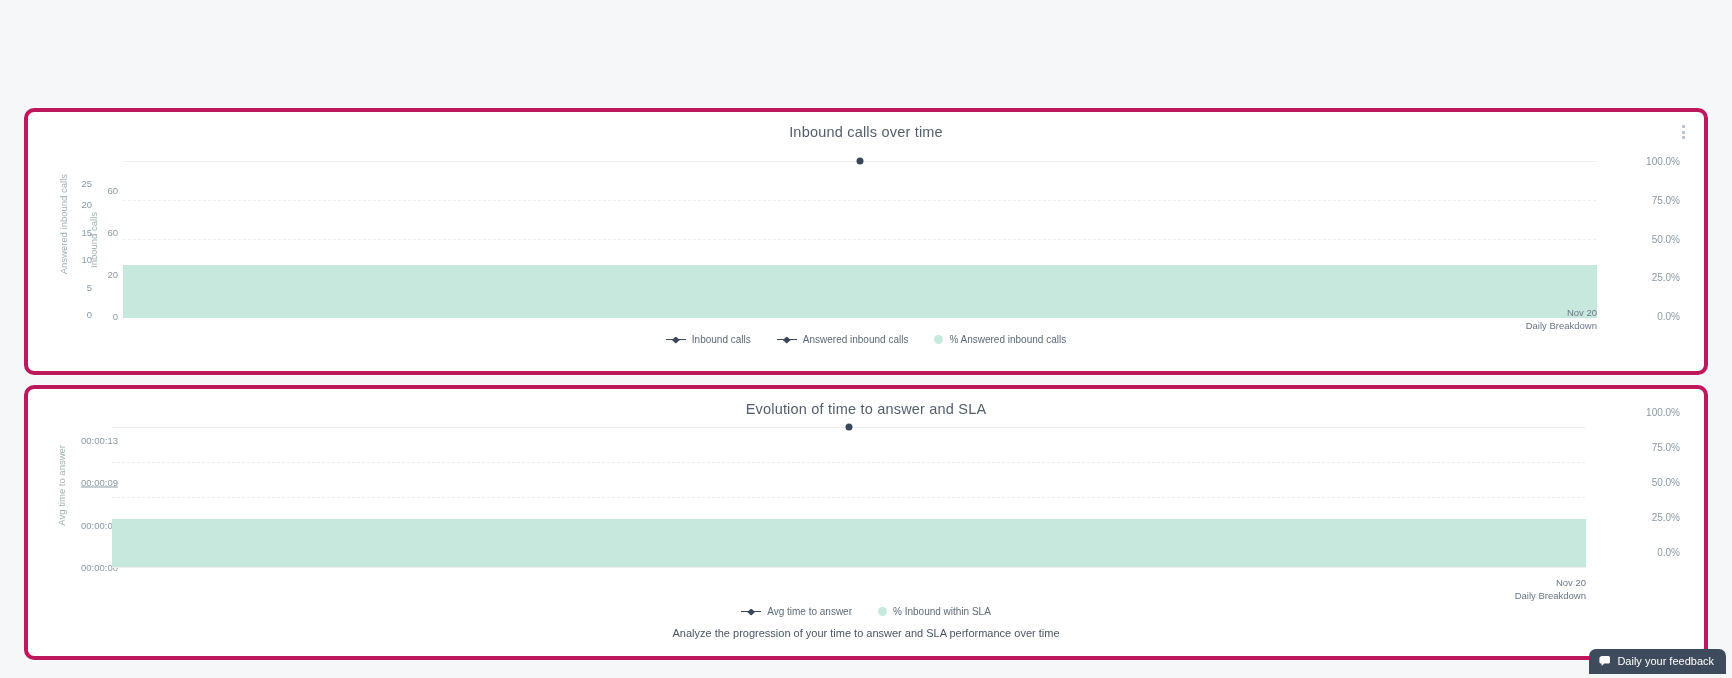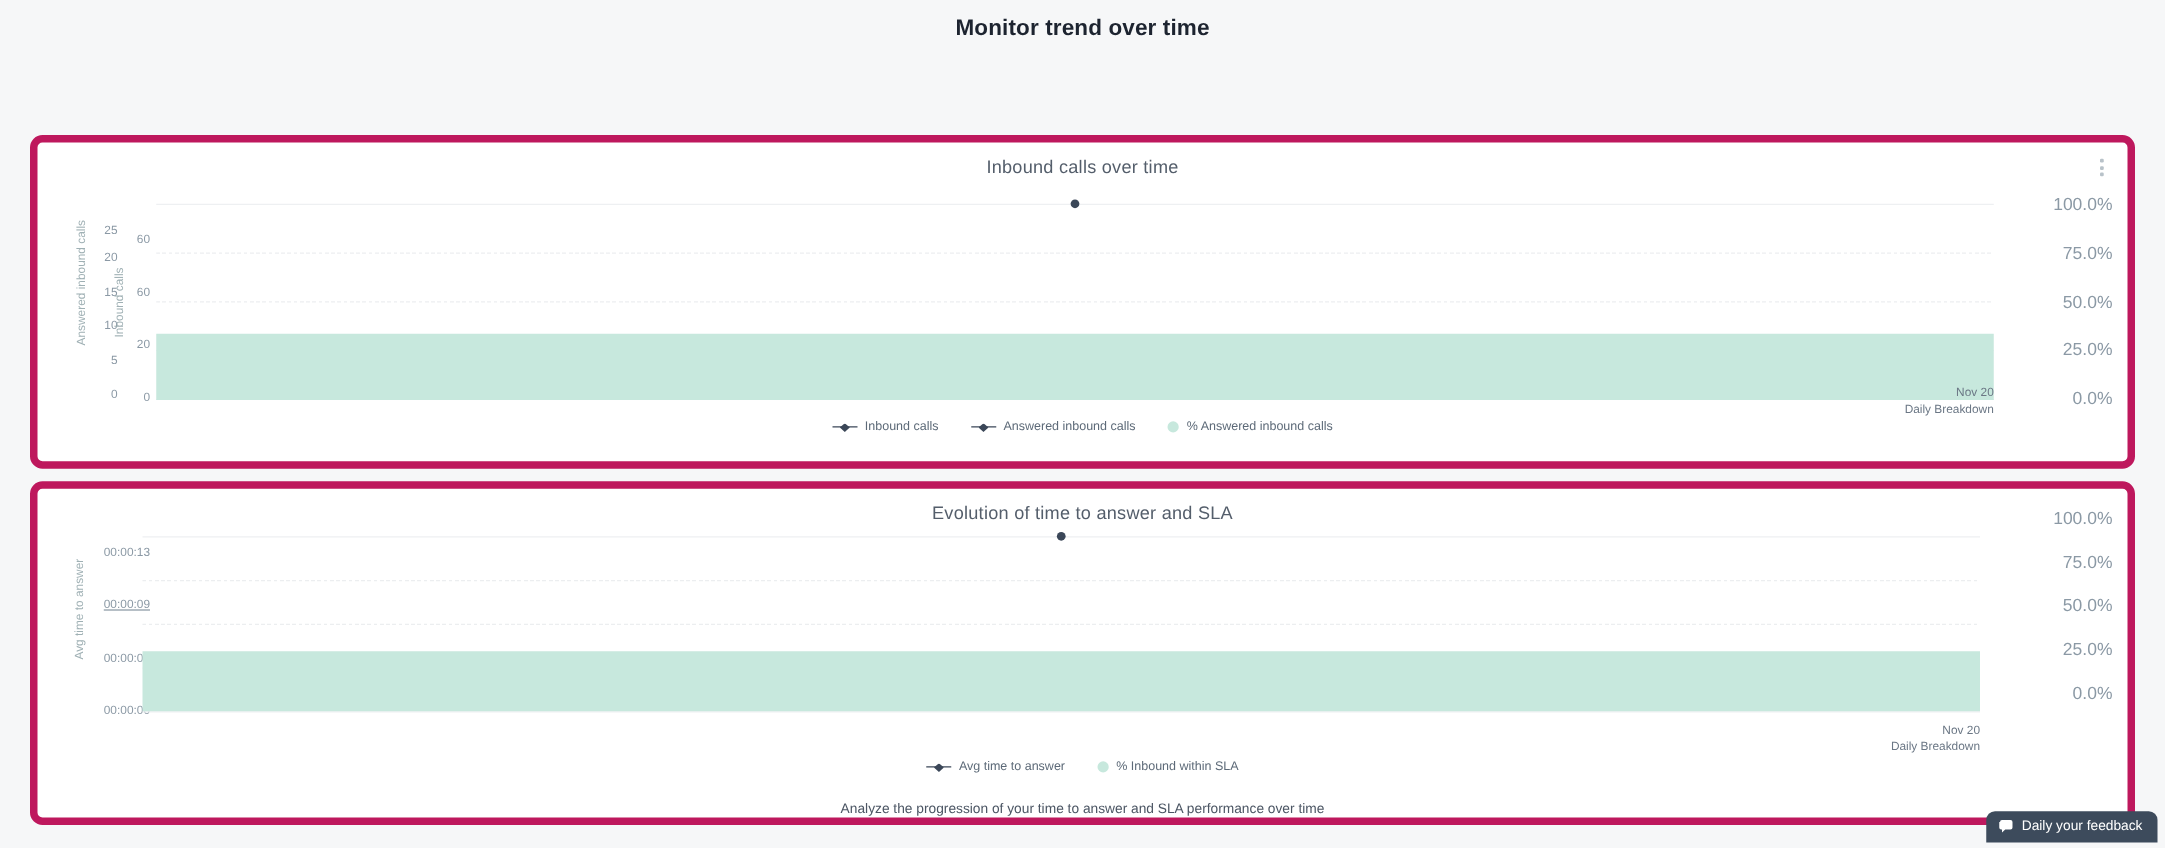--- a/index.html
+++ b/index.html
@@ -19,21 +19,21 @@
     padding-top: 12px;
     letter-spacing: .1px;
   }
 
   
   .card {
     position: absolute;
     left: 24px;
     width: 1684px;
     background: #ffffff;
-    border: 6px solid #be185d;
+    border: 4px solid #be185d;
     border-radius: 10px;
   }
   #card-inbound { top: 108px; height: 267px; }
   #card-sla     { top: 385px; height: 275px; }
 
   .card-title {
     text-align: center;
     font-size: 14.5px;
     color: #545e6b;
     padding-top: 12px;
@@ -101,22 +101,22 @@
     color: #9fb0b4;
     white-space: nowrap;
     writing-mode: vertical-rl;
     transform: rotate(180deg);
     transform-origin: center;
     left: 0;
   }
 
   .rtick {
     position: absolute;
-    right: 12px;
-    font-size: 14px;
+    right: 24px;
+    font-size: 10px;
     color: #8b99a5;
     transform: translateY(-50%);
     white-space: nowrap;
   }
 
   
   .xlabels {
     position: absolute;
     left: 95px; right: 107px;
     bottom: -2px;
@@ -147,21 +147,21 @@
     clip-path: polygon(50% 0, 100% 50%, 50% 100%, 0 50%);
   }
   .mk-dot {
     width: 9px; height: 9px; border-radius: 50%; background: #c7e8dd; display: block;
   }
 
   .card-footnote {
     text-align: center;
     font-size: 11px;
     color: #4b5563;
-    margin-top: 22px;
+    margin-top: 10px;
   }
 
   
   .feedback {
     position: absolute;
     right: 6px; bottom: 4px;
     background: #3d4b5c;
     color: #ffffff;
     border-radius: 7px 7px 0 0;
     padding: 6px 12px 7px 10px;
@@ -169,21 +169,20 @@
     display: flex; align-items: center; gap: 6px;
     cursor: pointer;
   }
   .feedback svg { display:block; }
 </style>
 </head>
 <body>
 
 <div class="page">
 
-  <div class="page-title">Monitor trend over time</div>
 
   <div class="card" id="card-inbound">
 
     <div class="card-title">Inbound calls over time</div>
 
     <div class="kebab">
       <i></i>
         <i></i>
         <i></i>
     </div>

